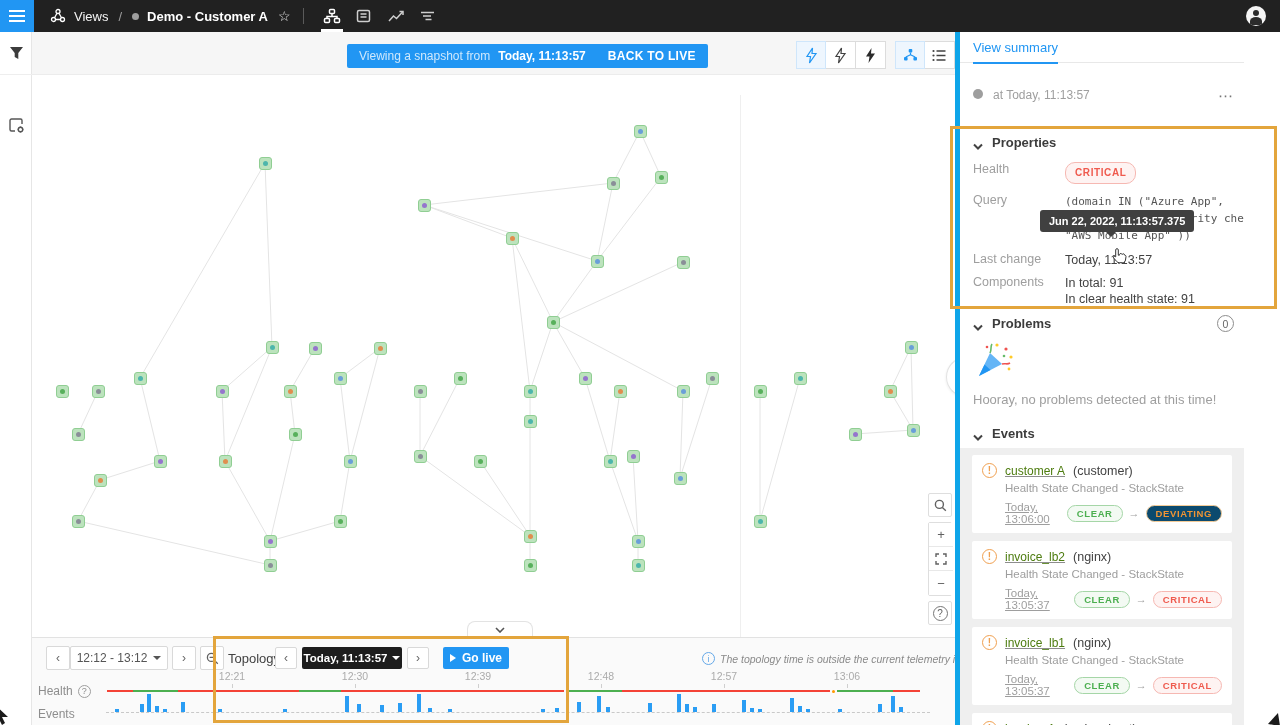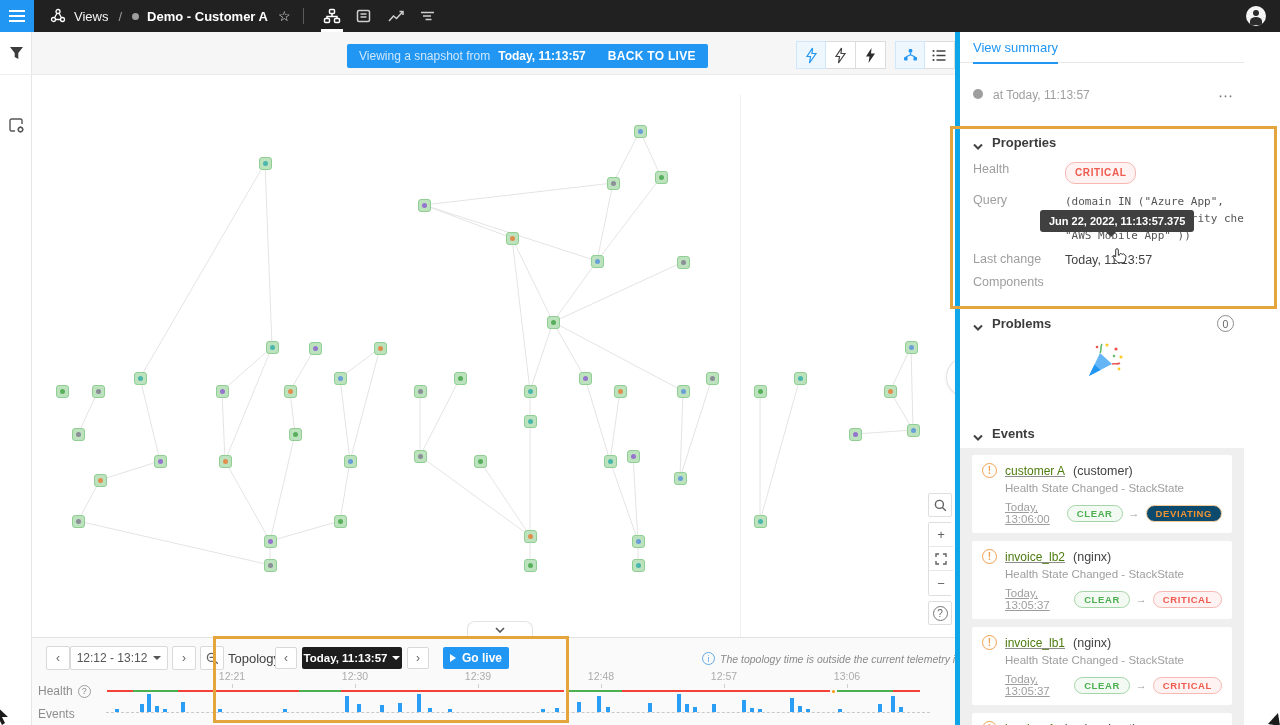--- a/index.html
+++ b/index.html
@@ -112,21 +112,21 @@
   .chev svg{stroke:#424242;fill:none;stroke-width:2}
   .props{position:absolute;left:13px;top:103px;right:8px}
   .prow{display:flex;margin-top:12px}
   .plabel{flex:0 0 92px;font-size:12.5px;color:#9e9e9e}
   .pval{font-size:12.5px;color:#424242;line-height:16px}
   .query{font-family:"DejaVu Sans Mono",monospace;font-size:11px;color:#555;line-height:17px;white-space:pre}
   .pill{display:inline-block;padding:2px 9px;border-radius:10px;font-size:9.5px;font-weight:bold;letter-spacing:.6px;border:1px solid}
   .pill-clear{color:#4caf50;border-color:#a5d6a7;background:#f3faf3}
   .pill-dev{color:#ef9435;border-color:#f4cb97;background:#0c4a6e}
   .pill-crit{color:#ef5a4e;border-color:#f6b8b2;background:#fef3f2}
-  .problems{position:absolute;left:13px;top:283px;right:10px;text-align:center}
+  .problems{position:absolute;left:13px;top:283px;right:10px;text-align:left}
   .prob-head{display:flex;align-items:center}
   .prob-count{margin-left:auto;width:17px;height:17px;border:1px solid #8d8d8d;border-radius:50%;font-size:10.5px;
               color:#666;display:flex;align-items:center;justify-content:center;font-weight:normal}
   .party{margin-top:8px}
   .prob-empty{font-size:13px;color:#9e9e9e;margin-top:8px}
   .events-sect-head{position:absolute;left:13px;top:394px;right:10px}
   .events-list{position:absolute;left:0;top:416px;right:0;bottom:0;background:#efefef;padding:7px 12px 0 12px;overflow:hidden}
   .ecard{background:#fff;border-radius:2px;padding:8px 10px;margin-bottom:8px}
   .erow1{display:flex;align-items:center;gap:8px}
   .ebang{width:15px;height:15px;border:1.5px solid #f0a050;border-radius:50%;color:#f0a050;font-size:10px;font-weight:bold;
@@ -654,20 +654,21 @@
       <div class="prow" style="margin-top:9px">
         <span class="plabel">Query</span>
         <span class="pval query"><span>(domain IN ("Azure App",</span><br><span>"customer A", "security check",</span><br><span>"AWS Mobile App" ))</span></span>
       </div>
       <div class="prow" style="margin-top:8px">
         <span class="plabel">Last change</span>
         <span class="pval">Today, 11:13:57</span>
       </div>
       <div class="prow" style="margin-top:7px">
         <span class="plabel">Components</span>
+        <span class="pval"><span>In total: 91</span><br><span>In clear health state: 91</span></span>
       </div>
     </div>
 
     <div class="problems">
       <div class="sect-head prob-head">
         <span class="chev"><svg width="10" height="7" viewBox="0 0 10 7">
               <path d="m1 1.5 4 4 4-4"></path>
             </svg></span>
         <span>Problems</span>
         <span class="prob-count">0</span>
@@ -679,20 +680,21 @@
           <path d="M17 13c2-4 0-6 2-9" stroke="#66bb6a" stroke-width="1.6" fill="none"></path>
           <path d="M29 24c4-1 5 1 8-1" stroke="#ef5350" stroke-width="1.6" fill="none"></path>
           <circle cx="24" cy="5" r="1.6" fill="#ffca28"></circle>
             <circle cx="33" cy="9" r="1.6" fill="#ef5350"></circle>
           <circle cx="38" cy="17" r="1.6" fill="#ffca28"></circle>
             <circle cx="31" cy="16" r="1.3" fill="#66bb6a"></circle>
           <circle cx="14" cy="7" r="1.3" fill="#ef5350"></circle>
             <circle cx="36" cy="29" r="1.4" fill="#ffca28"></circle>
         </svg>
       </div>
+      <div class="prob-empty">Hooray, no problems detected at this time!</div>
     </div>
 
     <div class="sect-head events-sect-head">
       <span class="chev"><svg width="10" height="7" viewBox="0 0 10 7">
             <path d="m1 1.5 4 4 4-4"></path>
           </svg></span>
       <span>Events</span>
     </div>
     <div class="events-list" id="events-list">
         <div class="ecard">

